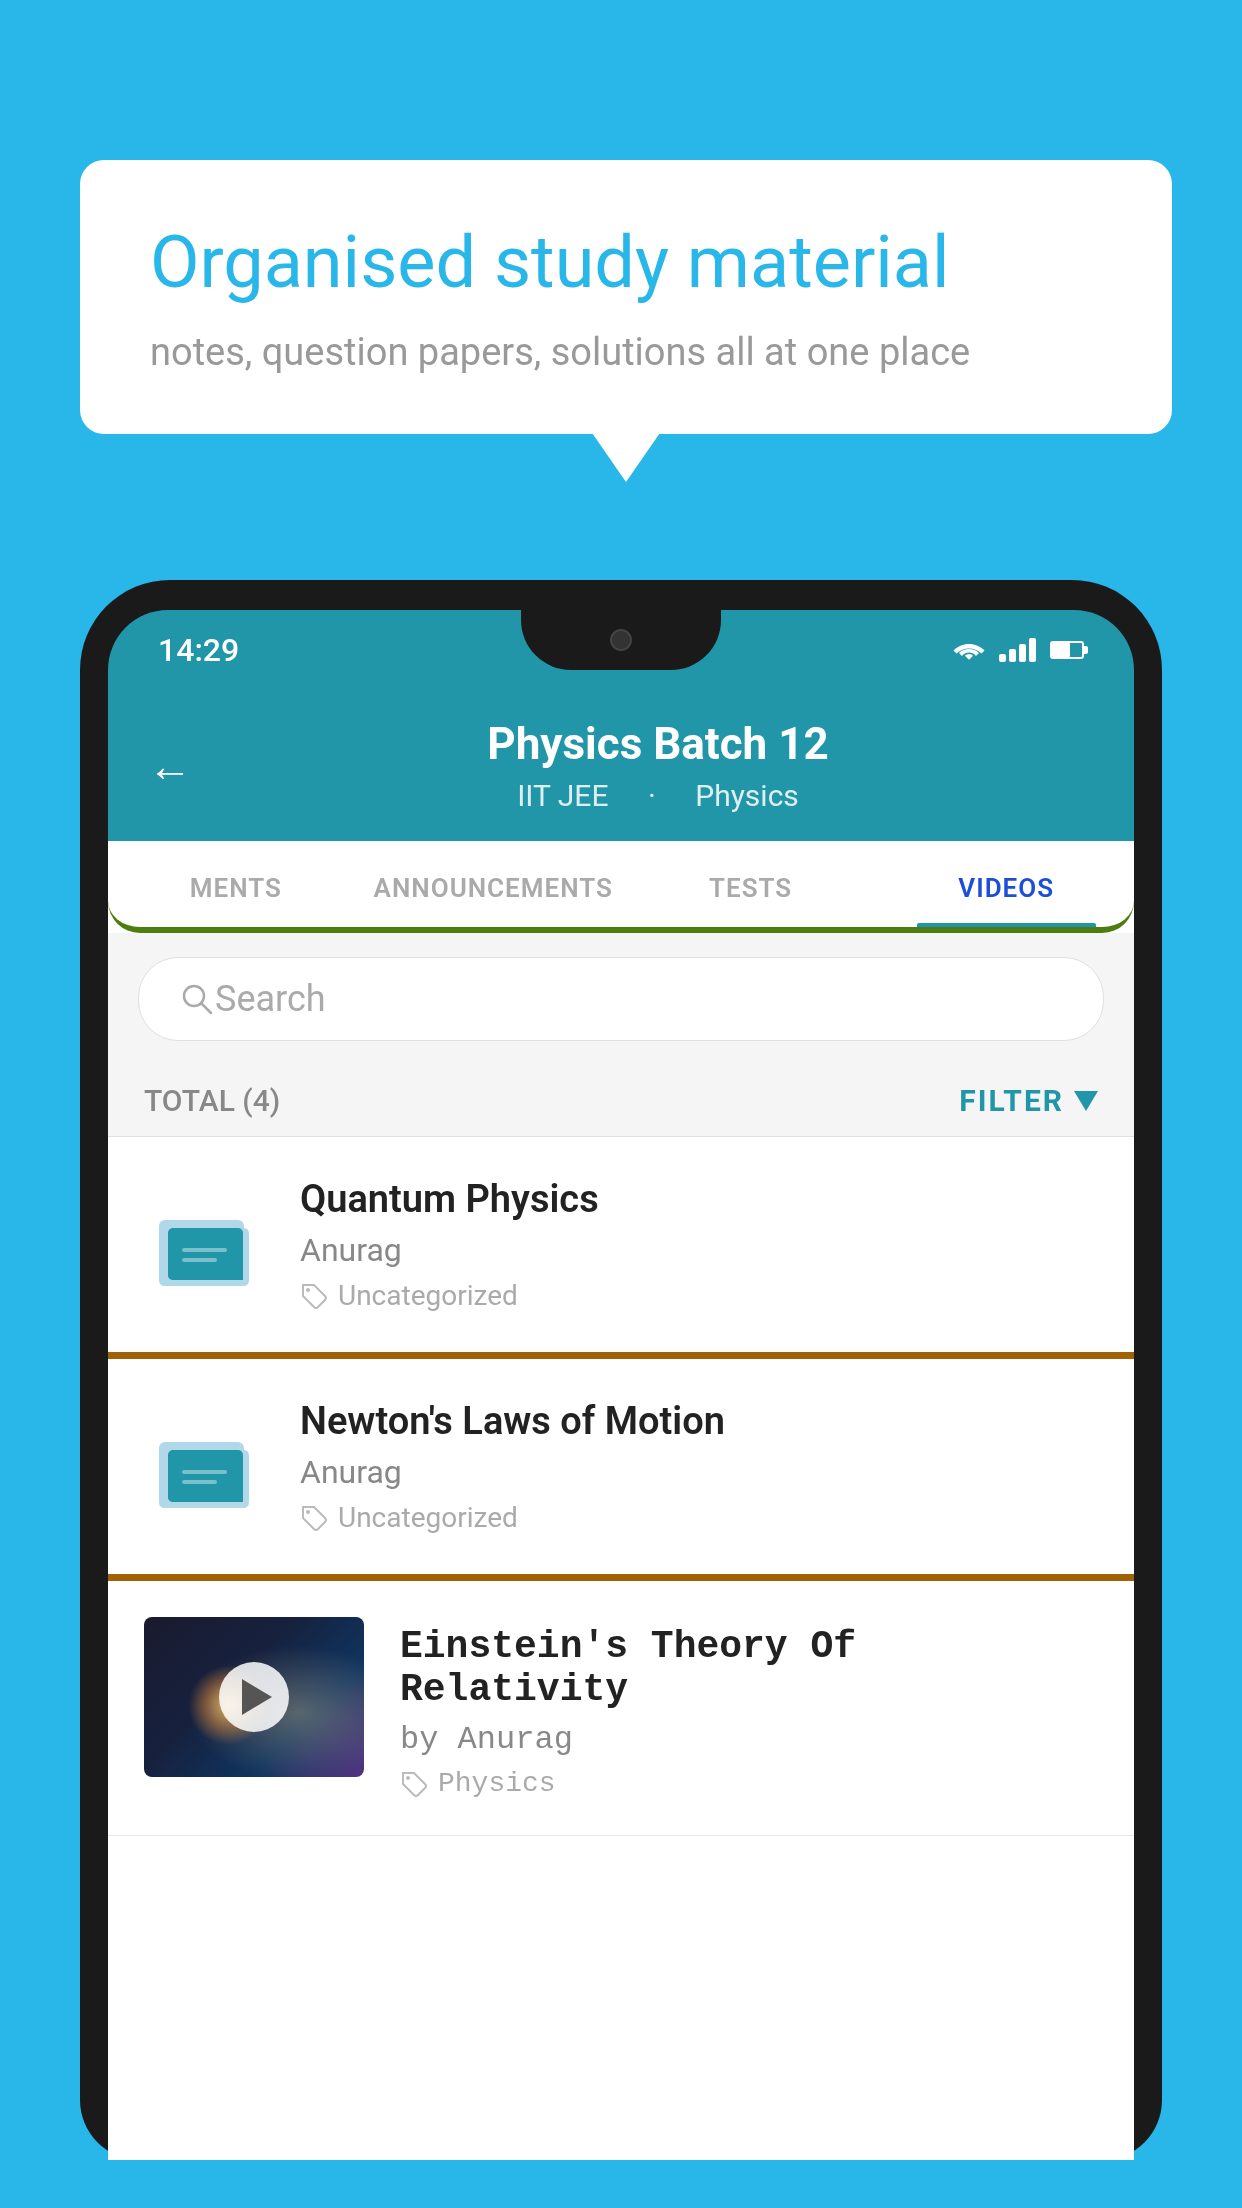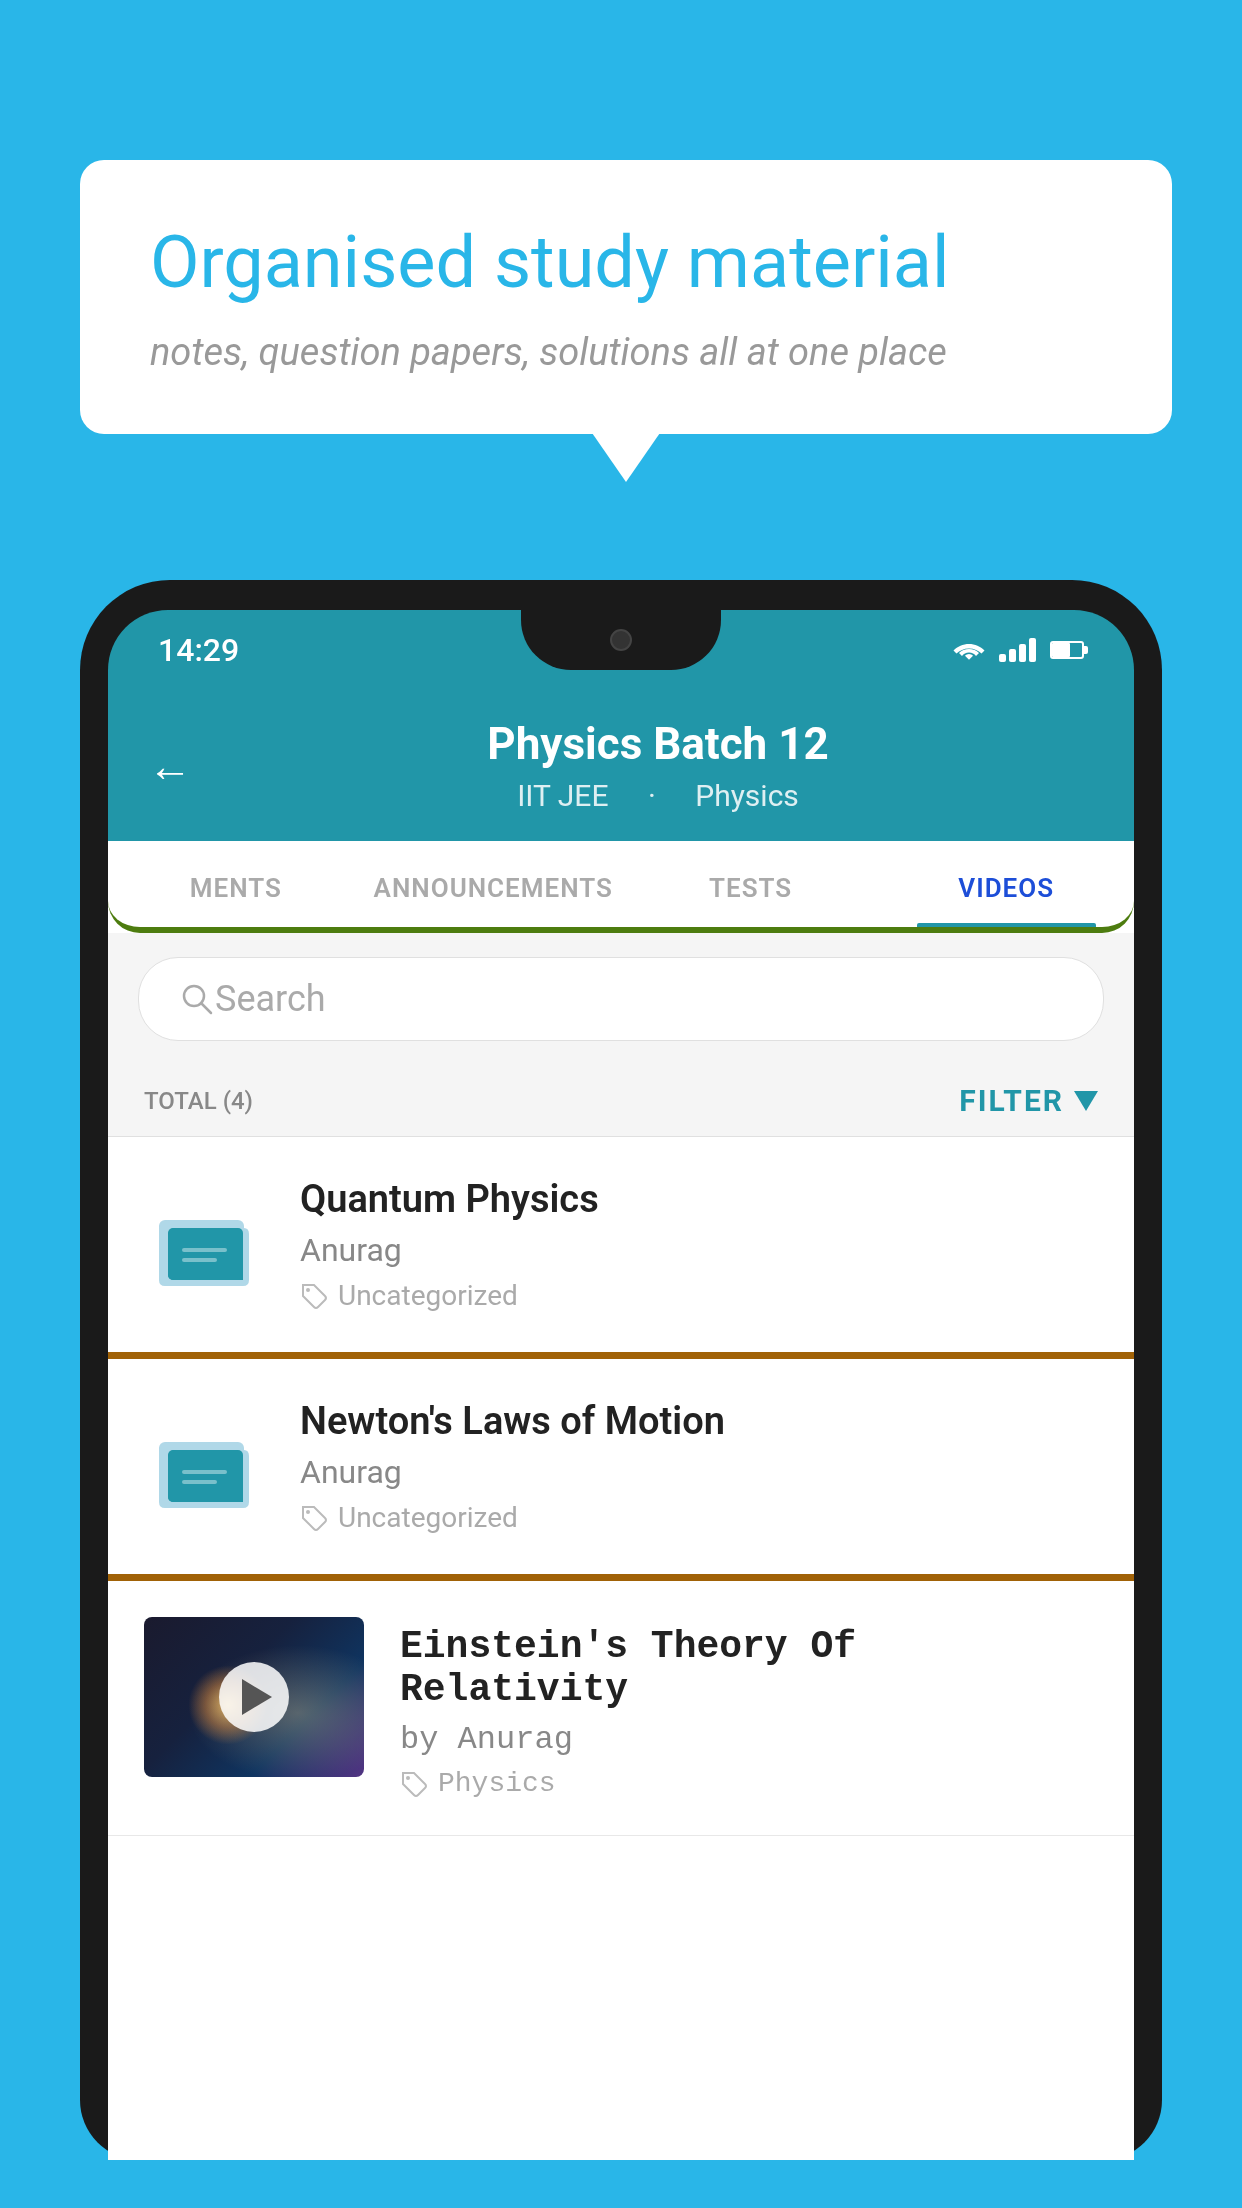--- a/index.html
+++ b/index.html
@@ -48,21 +48,20 @@
       font-size: 72px;
       font-weight: 400;
       line-height: 1.2;
       margin-bottom: 24px;
     }
 
     .speech-bubble-subtitle {
       color: #999;
       font-size: 38px;
       font-weight: 400;
-      font-style: italic;
     }
 
     
     .phone-wrapper {
       position: absolute;
       top: 580px;
       left: 80px;
       right: 80px;
       bottom: 0;
     }
@@ -265,21 +264,21 @@
       background: #f5f5f5;
       display: flex;
       justify-content: space-between;
       align-items: center;
       padding: 18px 36px;
       border-bottom: 1px solid #e0e0e0;
     }
 
     .total-count {
       color: #888;
-      font-size: 24px;
+      font-size: 30px;
       font-weight: 500;
     }
 
     .filter-btn {
       color: #2196a8;
       font-size: 30px;
       font-weight: 700;
       display: flex;
       align-items: center;
       gap: 10px;

